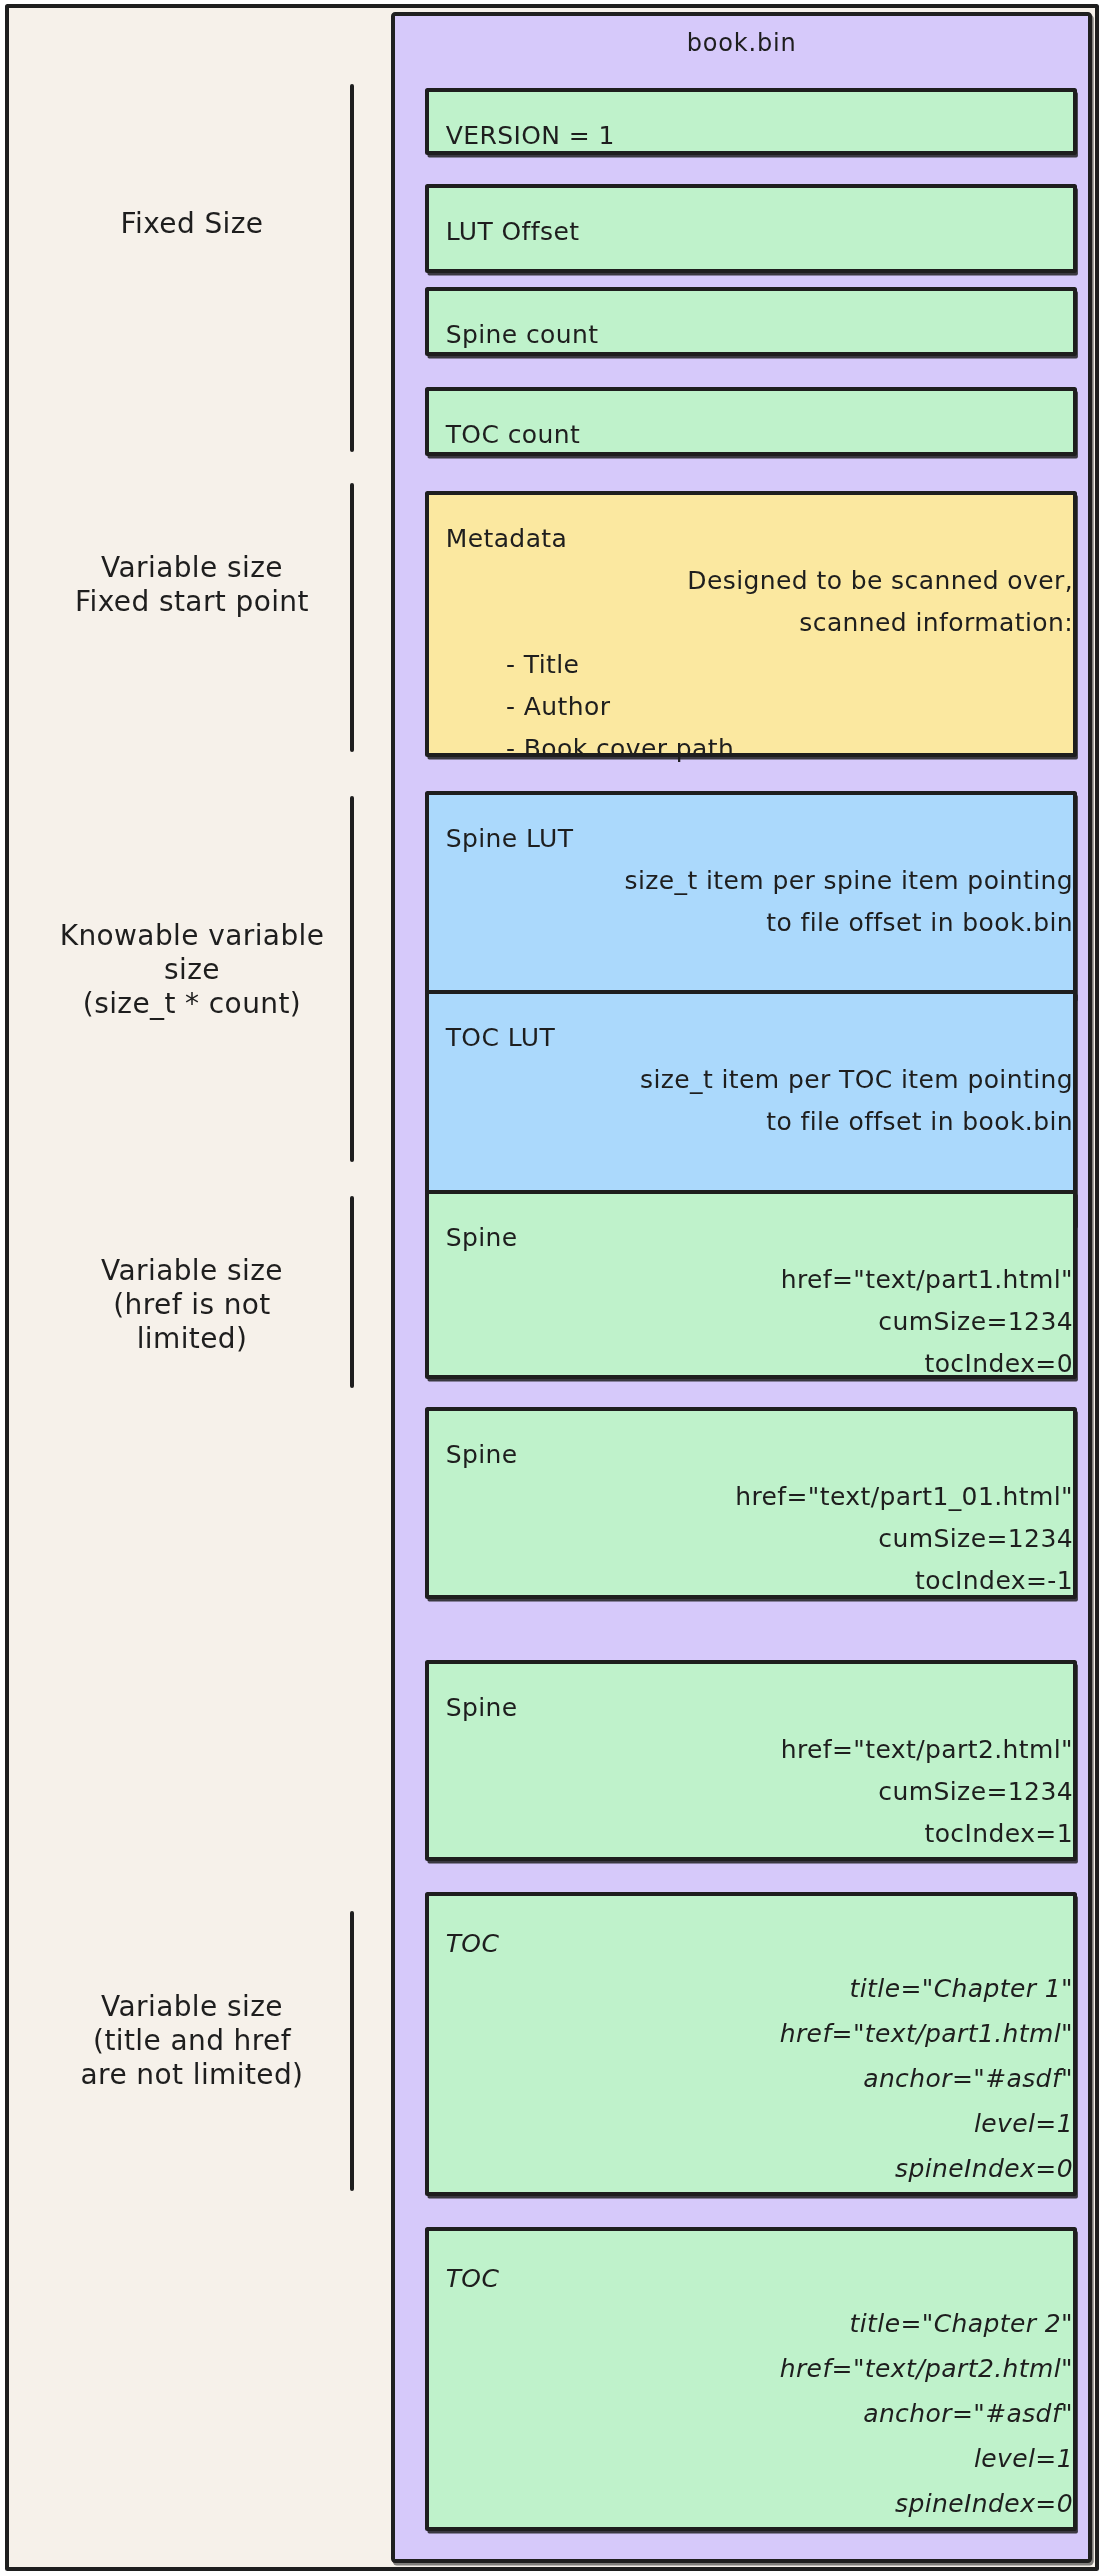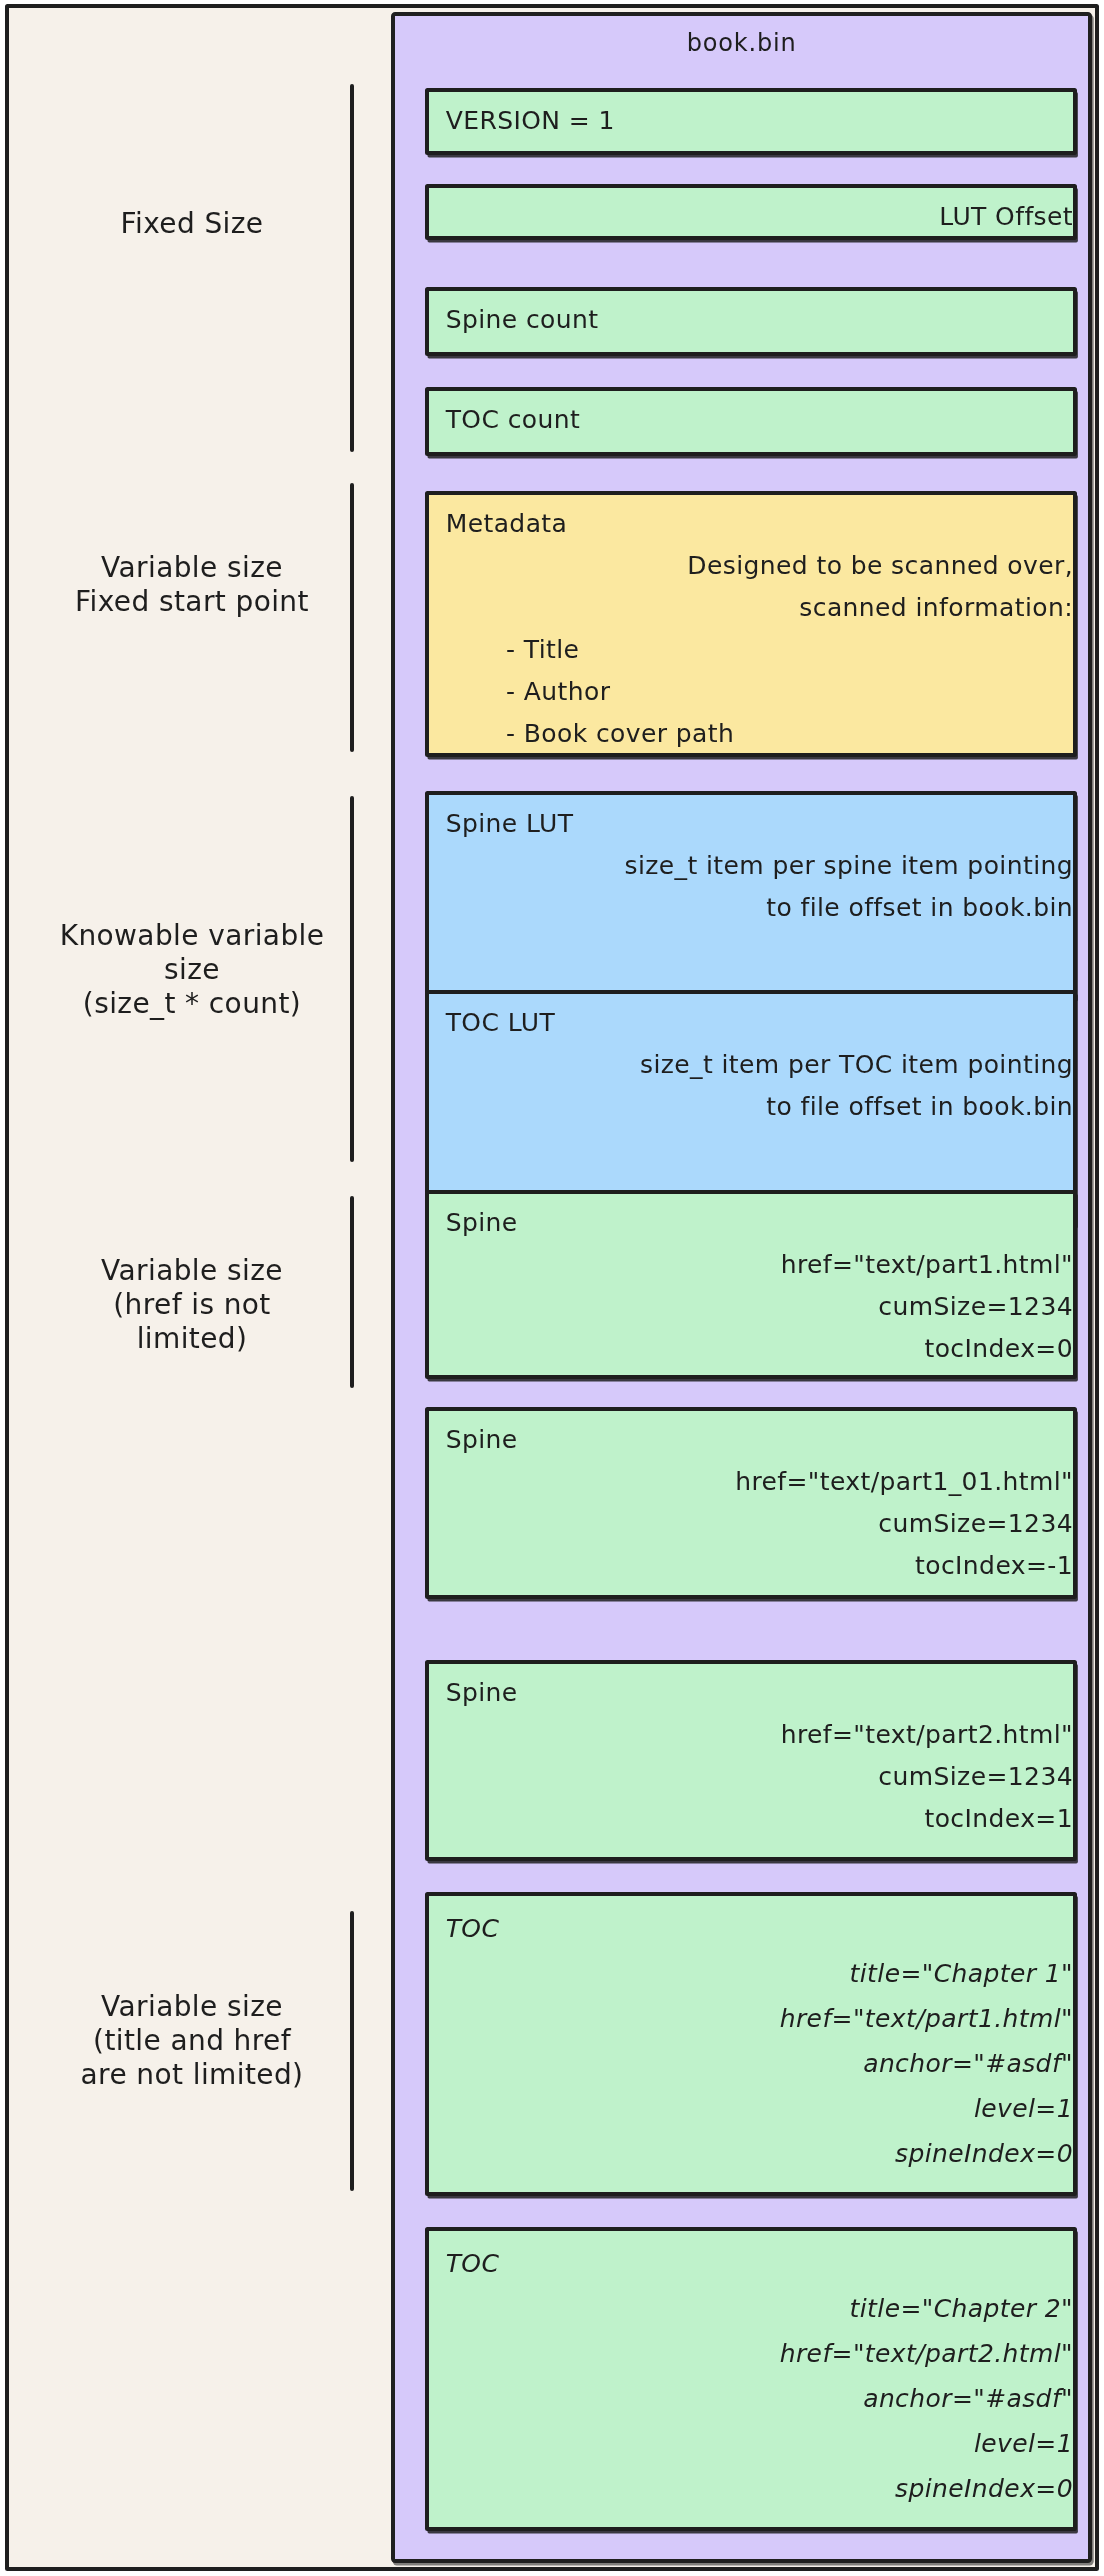--- a/index.html
+++ b/index.html
@@ -16,26 +16,26 @@
   .box{position:absolute;left:30px;width:652px;box-sizing:border-box;
        border:4.2px solid #1e1e1e;border-radius:2.5px;
        box-shadow:1.7px 3.3px 0 -0.8px rgba(30,30,30,.85);}
   .green{background:#bff2cb;}
   .yellow{background:#fbe8a0;}
   .blue{background:#abd9fc;}
   .box .line{font-size:25px;line-height:42px;white-space:pre;letter-spacing:0.4px;}
   .box.tall .line{line-height:45px;font-style:italic;}
   .box{padding-top:8.4px;}
   .box.tall{padding-top:10px;}
-  .ind0{padding-left:16.7px;}
+  .ind0{padding-left:16.7px;margin-top:15px;}
   .ind1{padding-left:49px;text-align:right;}
   .ind2{padding-left:77px;}
   
   #box-version     {top:72px;  height:67px;}
-  #box-lut-offset  {top:168px; height:56px;text-align:right;}
+  #box-lut-offset  {top:168px; height:89px;}
   #box-spine-count {top:271px; height:69px;}
   #box-toc-count   {top:371px; height:69px;}
   #box-metadata    {top:475px; height:266px;}
   #box-spine-lut   {top:775px; height:208px;}
   #box-toc-lut     {top:974px;height:236px;}
   #box-spine-1     {top:1174px;height:189px;}
   #box-spine-2     {top:1391px;height:192px;}
   #box-spine-3     {top:1644px;height:201px;}
   #box-toc-1       {top:1876px;height:304px;}
   #box-toc-2       {top:2211px;height:304px;}

